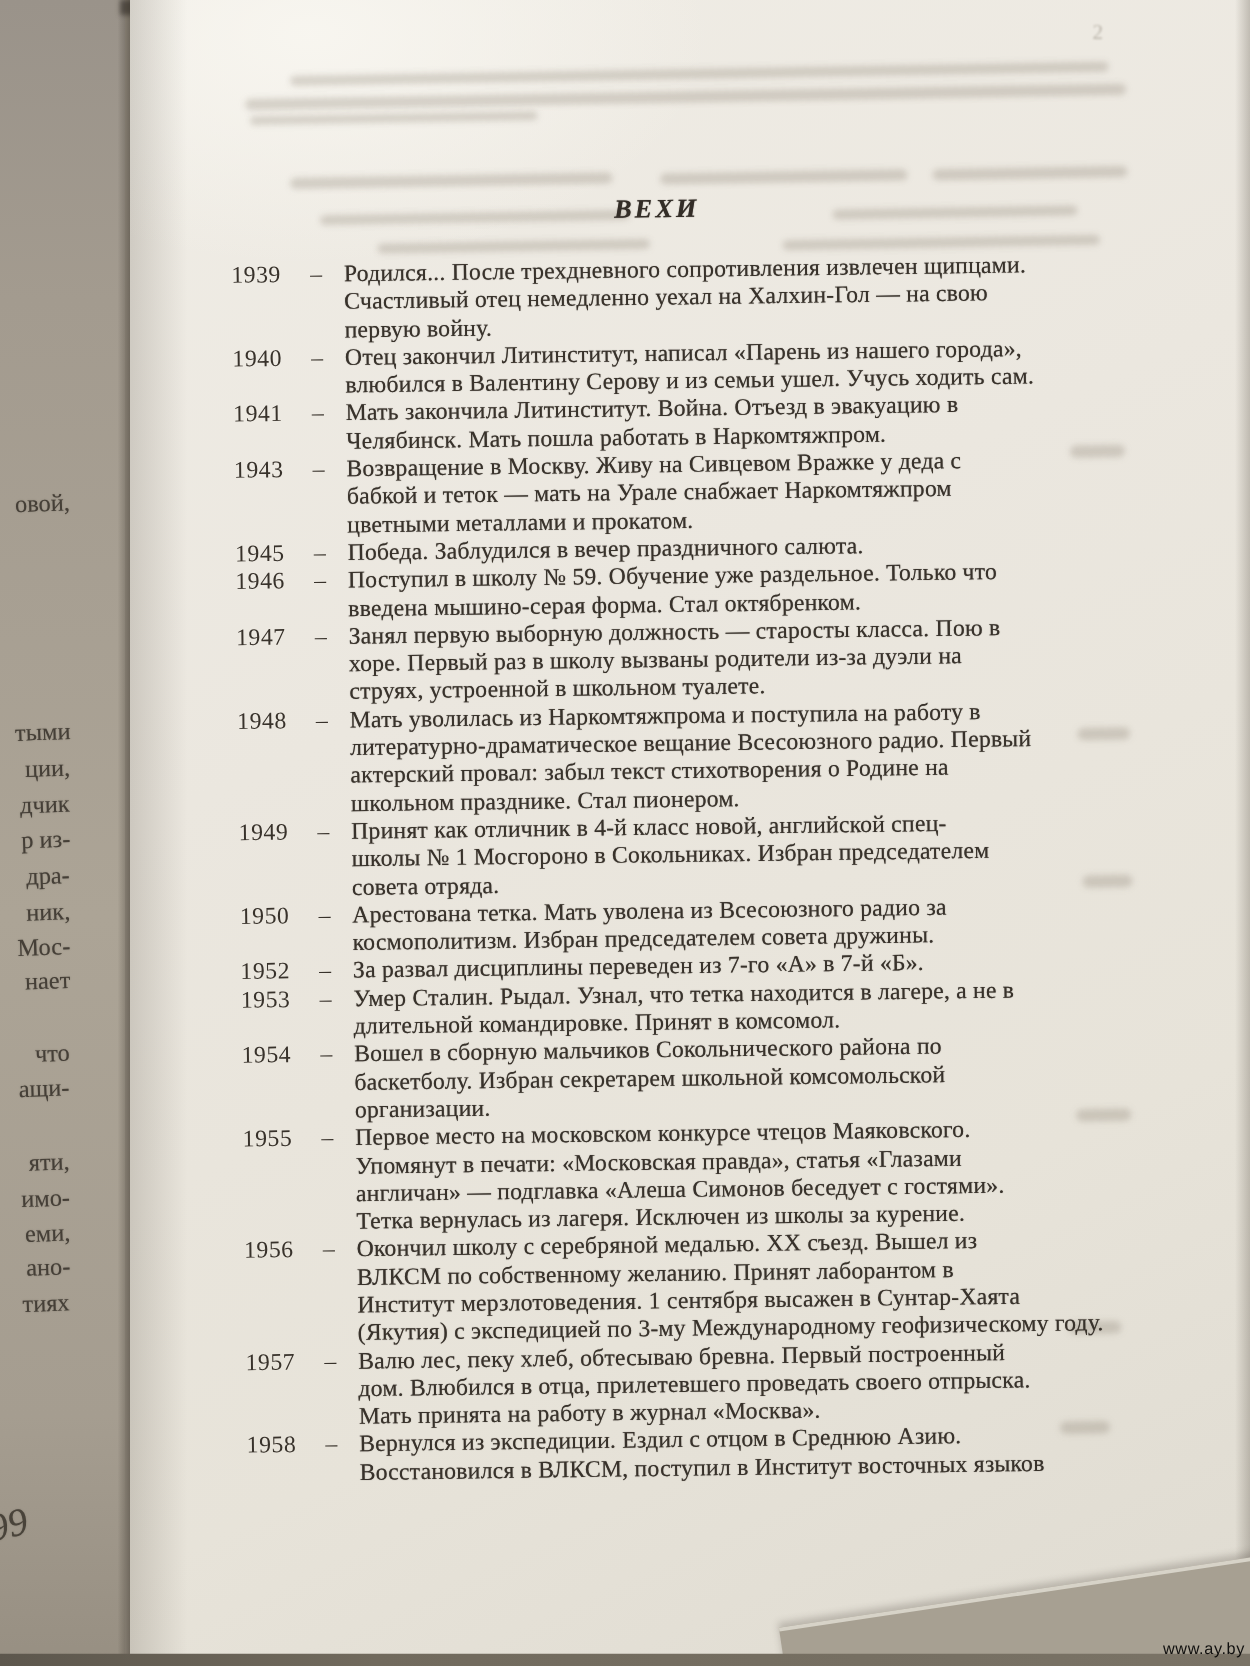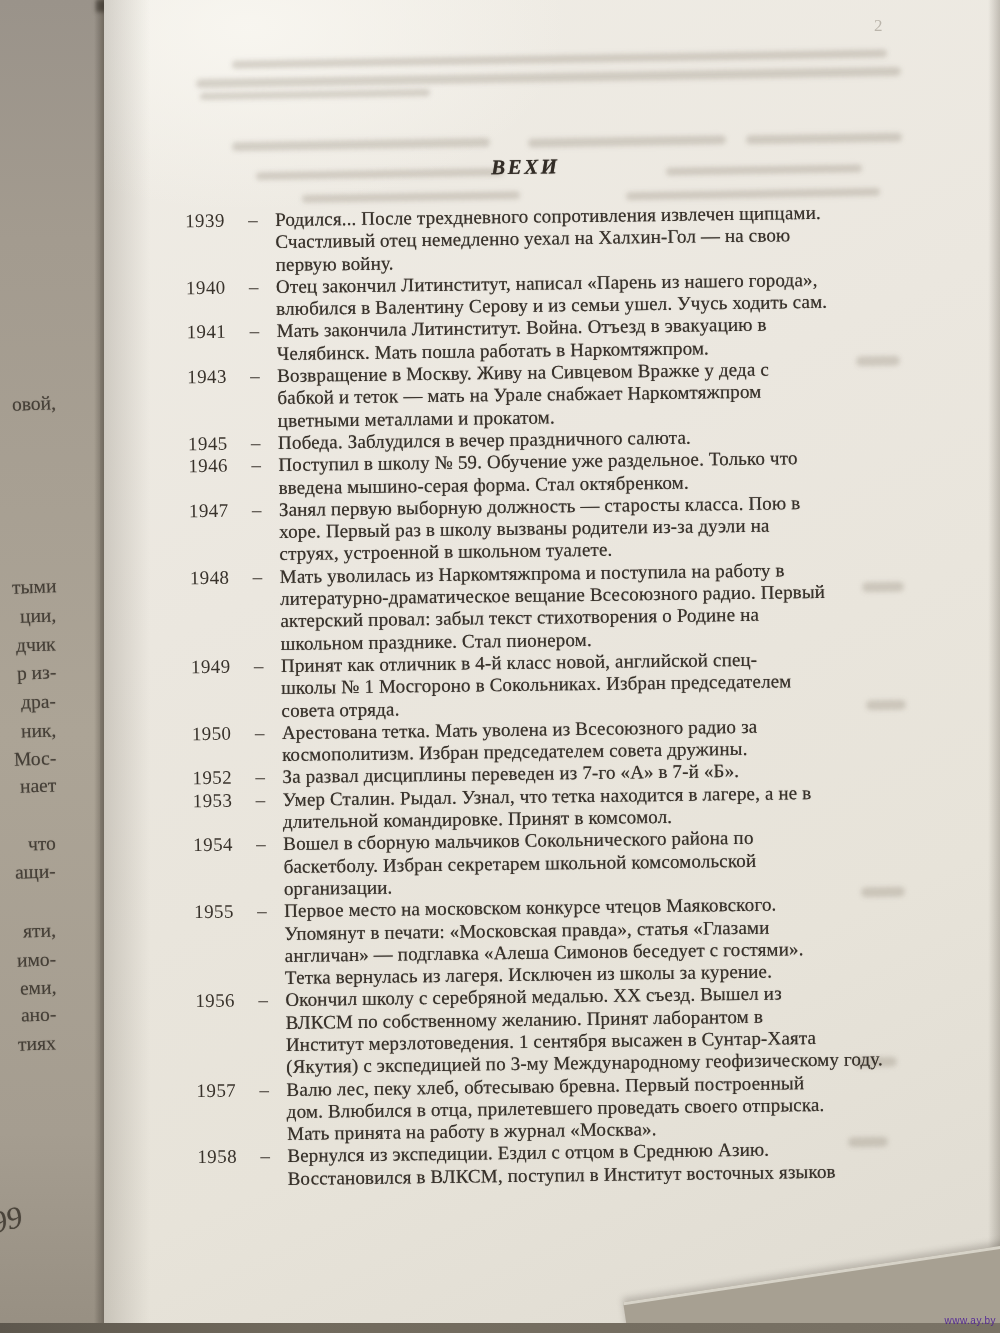--- a/index.html
+++ b/index.html
@@ -96,22 +96,22 @@
   .corner-underlay{
     position:absolute;right:-30px;bottom:-62px;width:400px;height:120px;
     background:#a7a092;
     border-top:3px solid #d7d3c8;
     transform:rotate(-8.5deg);
     box-shadow:0 -4px 6px rgba(70,64,55,.25);
   }
   .watermark{
     position:absolute;right:4px;bottom:7px;
     font-family:"Liberation Sans","DejaVu Sans",sans-serif;
-    font-size:10px;letter-spacing:.5px;
-    color:#4c1d95;opacity:.9;
+    font-size:13px;letter-spacing:.5px;
+    color:#000000;opacity:.9;
   }
 </style>
 </head>
 <body>
 
 <div class="photo">
 
   <div class="left-page">
     <div>
         <div class="fragment" style="top: 393px;">овой,</div>

